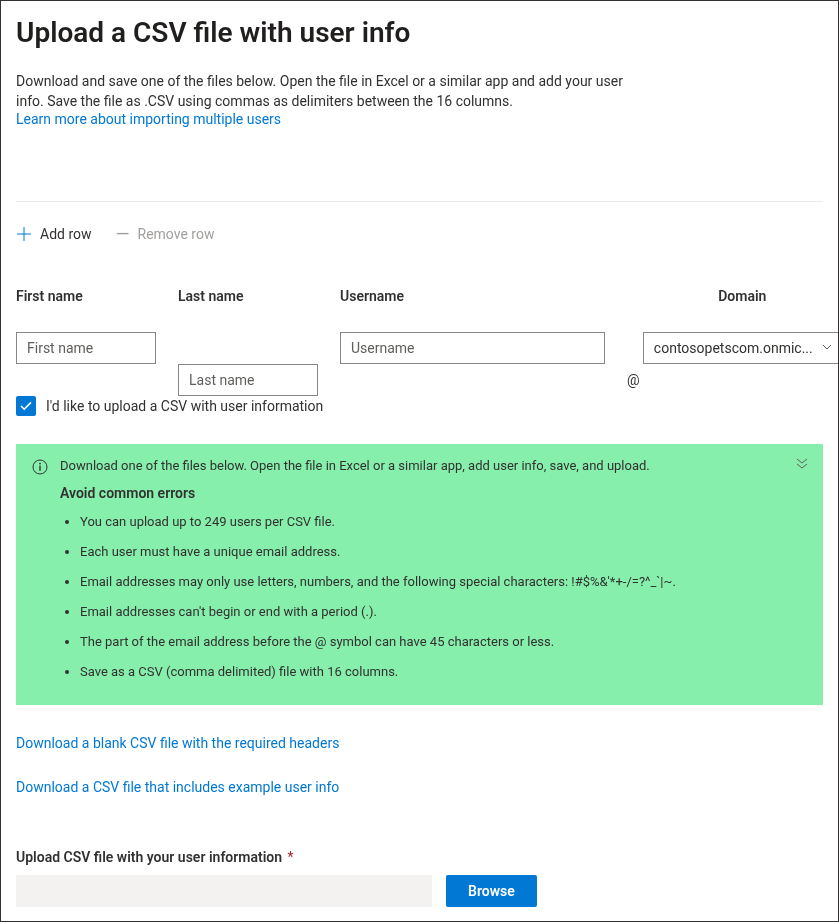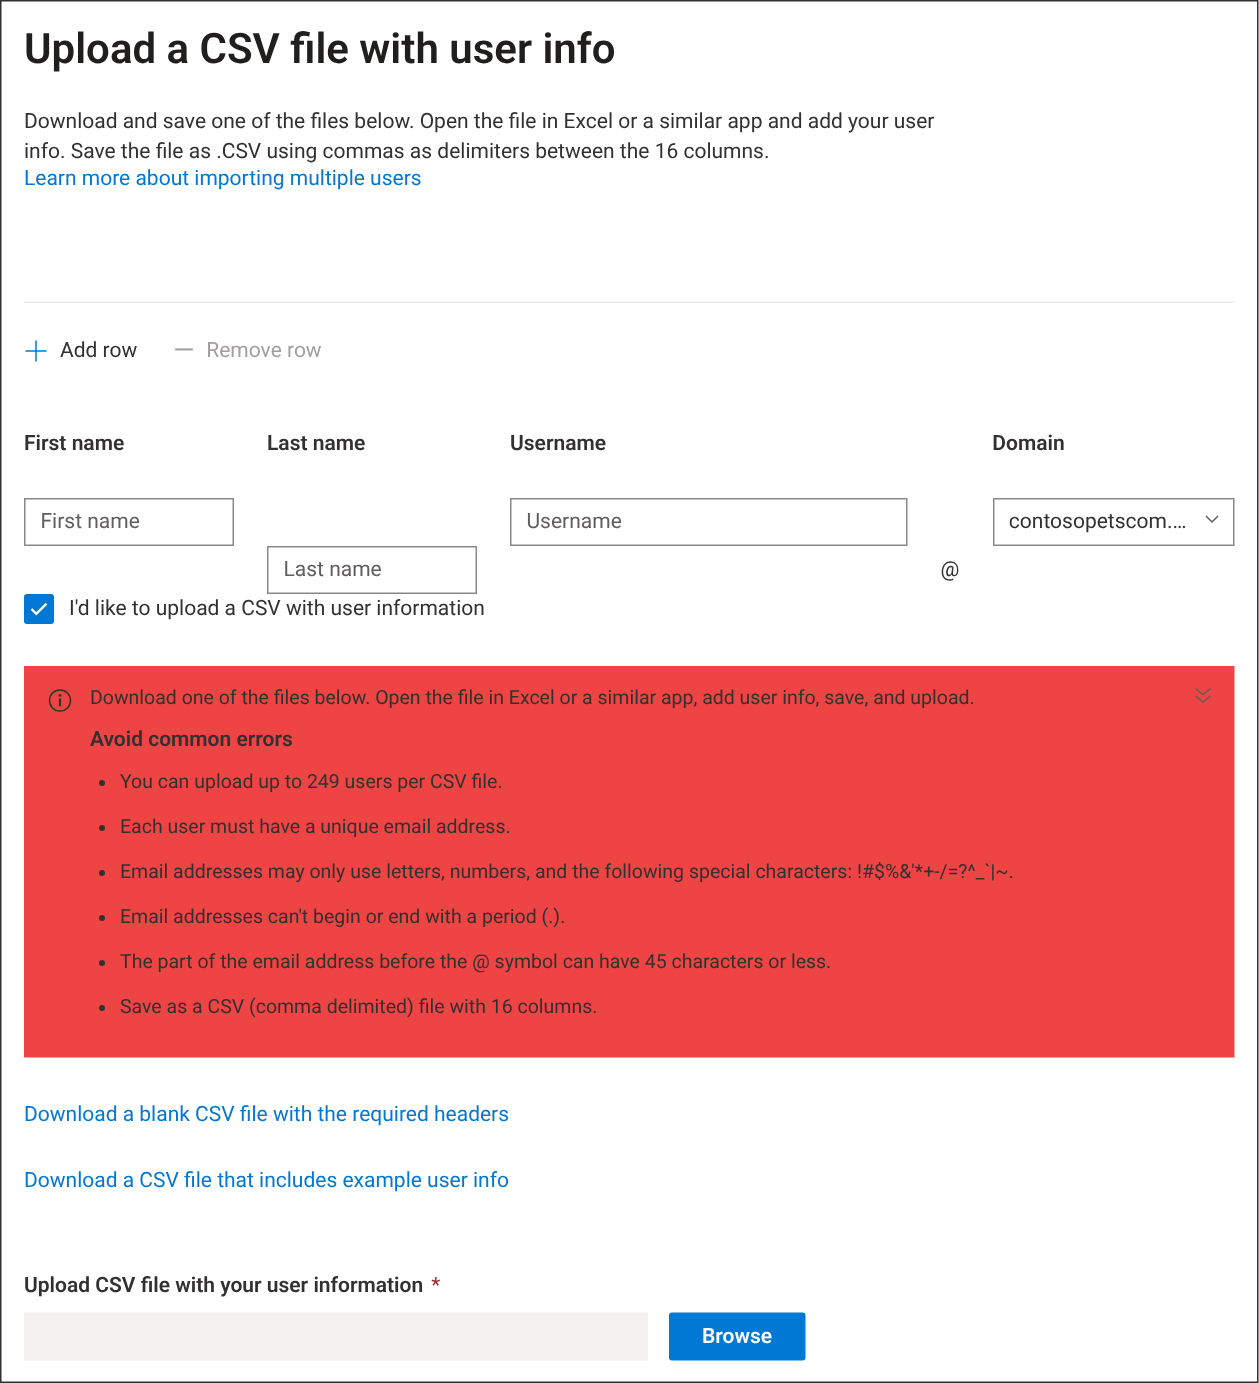--- a/index.html
+++ b/index.html
@@ -102,21 +102,21 @@
     .ln-group { width: 140px; gap: 32px; }
     .un-group { width: 265px; }
     .at-symbol {
       align-self: flex-end;
       height: 32px;
       display: flex;
       align-items: center;
       font-size: 14px;
       color: #323130;
     }
-    .domain-group { flex: 1; min-width:0; }
+    .domain-group { flex: 1; min-width:0;align-items:center; }
     .select-wrap {
       position: relative;
       height: 32px;
       border: 1px solid #8a8886;
       display: flex;
       align-items: center;
       padding: 0 28px 0 10px;
       background: #fff;
       cursor: pointer;
       overflow: hidden;
@@ -149,21 +149,21 @@
       cursor: pointer;
       border-radius: 2px;
     }
     .checkbox svg { display:block; }
     .checkbox-label {
       font-size: 14px;
       color: #323130;
     }
     .info-panel {
       margin-top: 28px;
-      background: #ef4444;
+      background: #86efac;
       padding: 14px 16px 18px 16px;
       position: relative;
     }
     .info-top-row {
       display: flex;
       align-items: flex-start;
       gap: 12px;
     }
     .info-icon {
       flex-shrink: 0;

